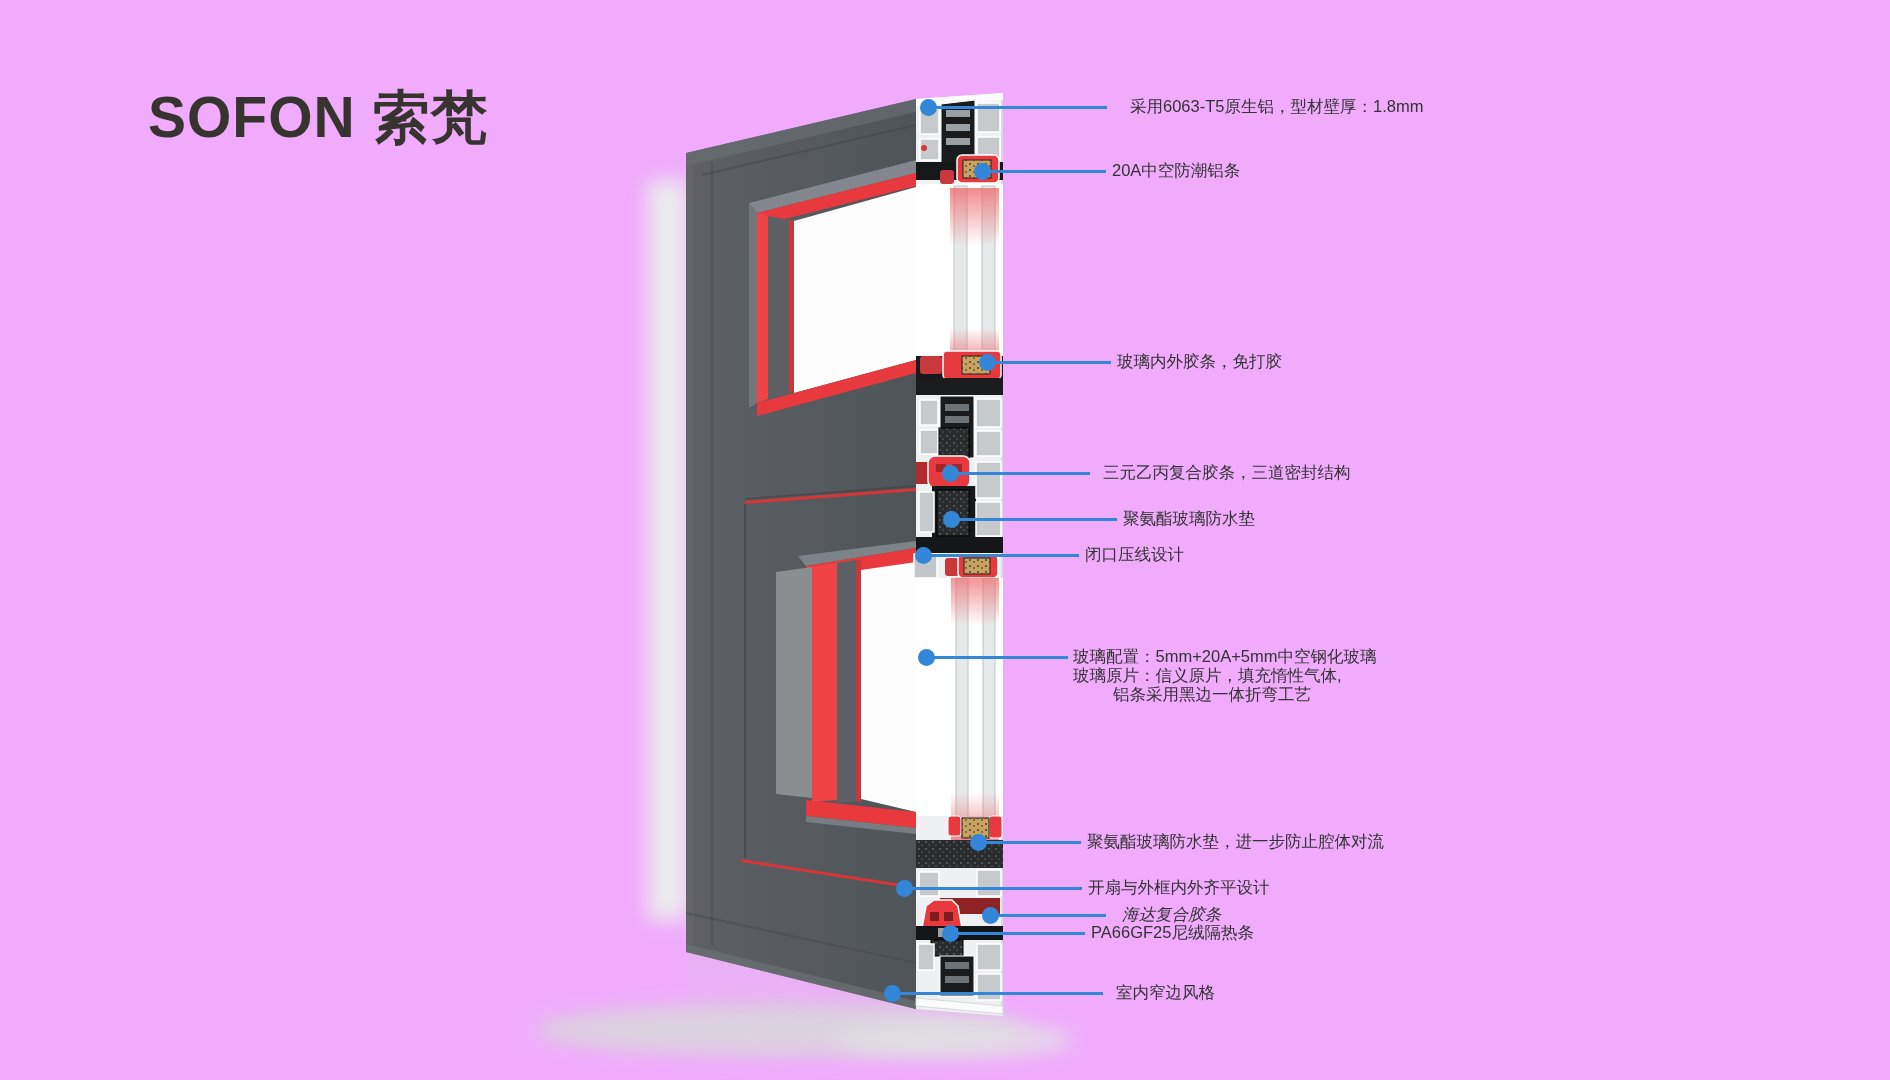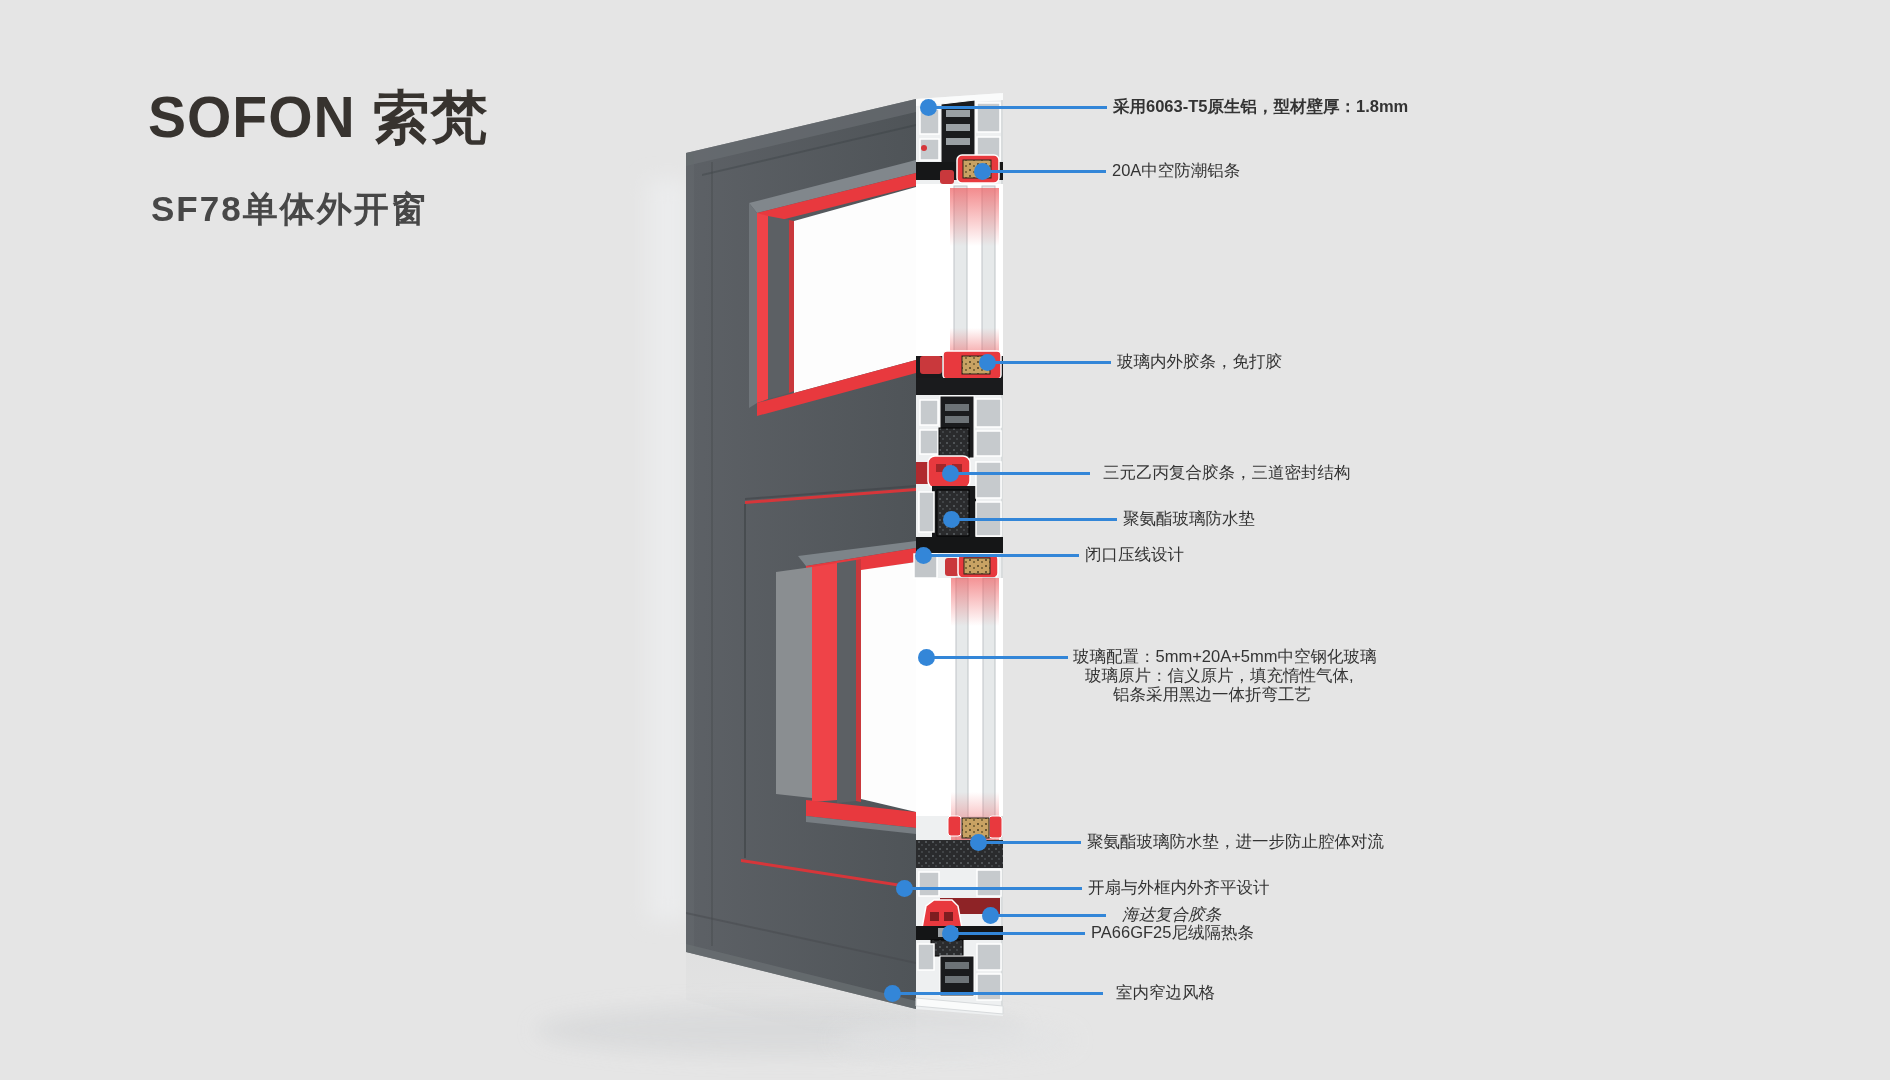--- a/index.html
+++ b/index.html
@@ -1,17 +1,17 @@
 <!DOCTYPE html>
 <html lang="zh" style="--blue: #3386d8;"><head>
 <meta charset="utf-8">
 <style>
   html,body{margin:0;padding:0;background:#fff;}
   .canvas{
-    position:relative;width:1890px;height:1080px;background:#e5e5e5;overflow:hidden;
+    position:relative;width:1890px;height:1080px;background:#f0abfc;overflow:hidden;
     font-family:"Liberation Sans","DejaVu Sans",sans-serif;
   }
   
   .logo{
     position:absolute;left:148px;top:80px;
     font-size:57px;font-weight:900;letter-spacing:1px;color:#37332f;white-space:nowrap;
   }
   .subtitle{
     position:absolute;left:151px;top:186px;
     font-size:35px;font-weight:700;letter-spacing:2px;color:#474747;white-space:nowrap;
@@ -33,21 +33,20 @@
     font-size:16.5px;color:#333;line-height:19px;
   }
   .callout .label.multi{transform:translateY(-10px);}
 </style>
 </head>
 <body>
 
 <div class="canvas">
 
   <div class="logo">SOFON 索梵</div>
-  <div class="subtitle">SF78单体外开窗</div>
 
   <svg class="render" width="1890" height="1080" viewBox="0 0 1890 1080">
     <defs>
       <linearGradient id="faceGrad" x1="0" y1="0" x2="1" y2="0">
         <stop offset="0" stop-color="#5d6166"></stop>
           <stop offset="1" stop-color="#4f5458"></stop>
       </linearGradient>
       <linearGradient id="redFadeDown" x1="0" y1="0" x2="0" y2="1">
         <stop offset="0" stop-color="#ef5d60" stop-opacity="0.95"></stop>
         <stop offset="1" stop-color="#ef5d60" stop-opacity="0"></stop>
@@ -227,21 +226,21 @@
         <rect x="977" y="974" width="24" height="26" fill="#c6cacd" stroke="#fff" stroke-width="1.5"></rect>
         <polygon points="916,998 1003,1006 1003,1014 916,1006" fill="#fafbfb" stroke="#d7dadc" stroke-width="1"></polygon>
       </g>
     </g>
   </svg>
 
   <div id="callout-layer">
       <div class="callout" style="left: 928px; top: 107px;">
         <span class="dot"></span>
         <div class="line" style="width: 179px;"></div>
-        <div class="label" style="left: 185px; font-weight: bold;">采用6063-T5原生铝，型材壁厚：1.8mm</div>
+        <div class="label" style="left: 202px;">采用6063-T5原生铝，型材壁厚：1.8mm</div>
       </div>
       <div class="callout" style="left: 982px; top: 171px;">
         <span class="dot"></span>
         <div class="line" style="width: 124px;"></div>
         <div class="label" style="left: 130px;">20A中空防潮铝条</div>
       </div>
       <div class="callout" style="left: 987px; top: 362px;">
         <span class="dot"></span>
         <div class="line" style="width: 124px;"></div>
         <div class="label" style="left: 130px;">玻璃内外胶条，免打胶</div>
@@ -259,21 +258,21 @@
       <div class="callout" style="left: 923px; top: 555px;">
         <span class="dot"></span>
         <div class="line" style="width: 156px;"></div>
         <div class="label" style="left: 162px;">闭口压线设计</div>
       </div>
       <div class="callout" style="left: 926px; top: 657px;">
         <span class="dot"></span>
         <div class="line" style="width: 142px;"></div>
         <div class="label multi" style="left: 147px;">
           <div style="margin-left: 0px; text-align: center;">玻璃配置：5mm+20A+5mm中空钢化玻璃</div>
-          <div style="margin-left: 12px;">玻璃原片：信义原片，填充惰性气体,</div>
+          <div style="margin-left: 0px;">玻璃原片：信义原片，填充惰性气体,</div>
           <div style="margin-left: 40px;">铝条采用黑边一体折弯工艺</div>
         </div>
       </div>
       <div class="callout" style="left: 978px; top: 842px;">
         <span class="dot"></span>
         <div class="line" style="width: 103px;"></div>
         <div class="label" style="left: 109px;">聚氨酯玻璃防水垫，进一步防止腔体对流</div>
       </div>
       <div class="callout" style="left: 904px; top: 888px;">
         <span class="dot"></span>

